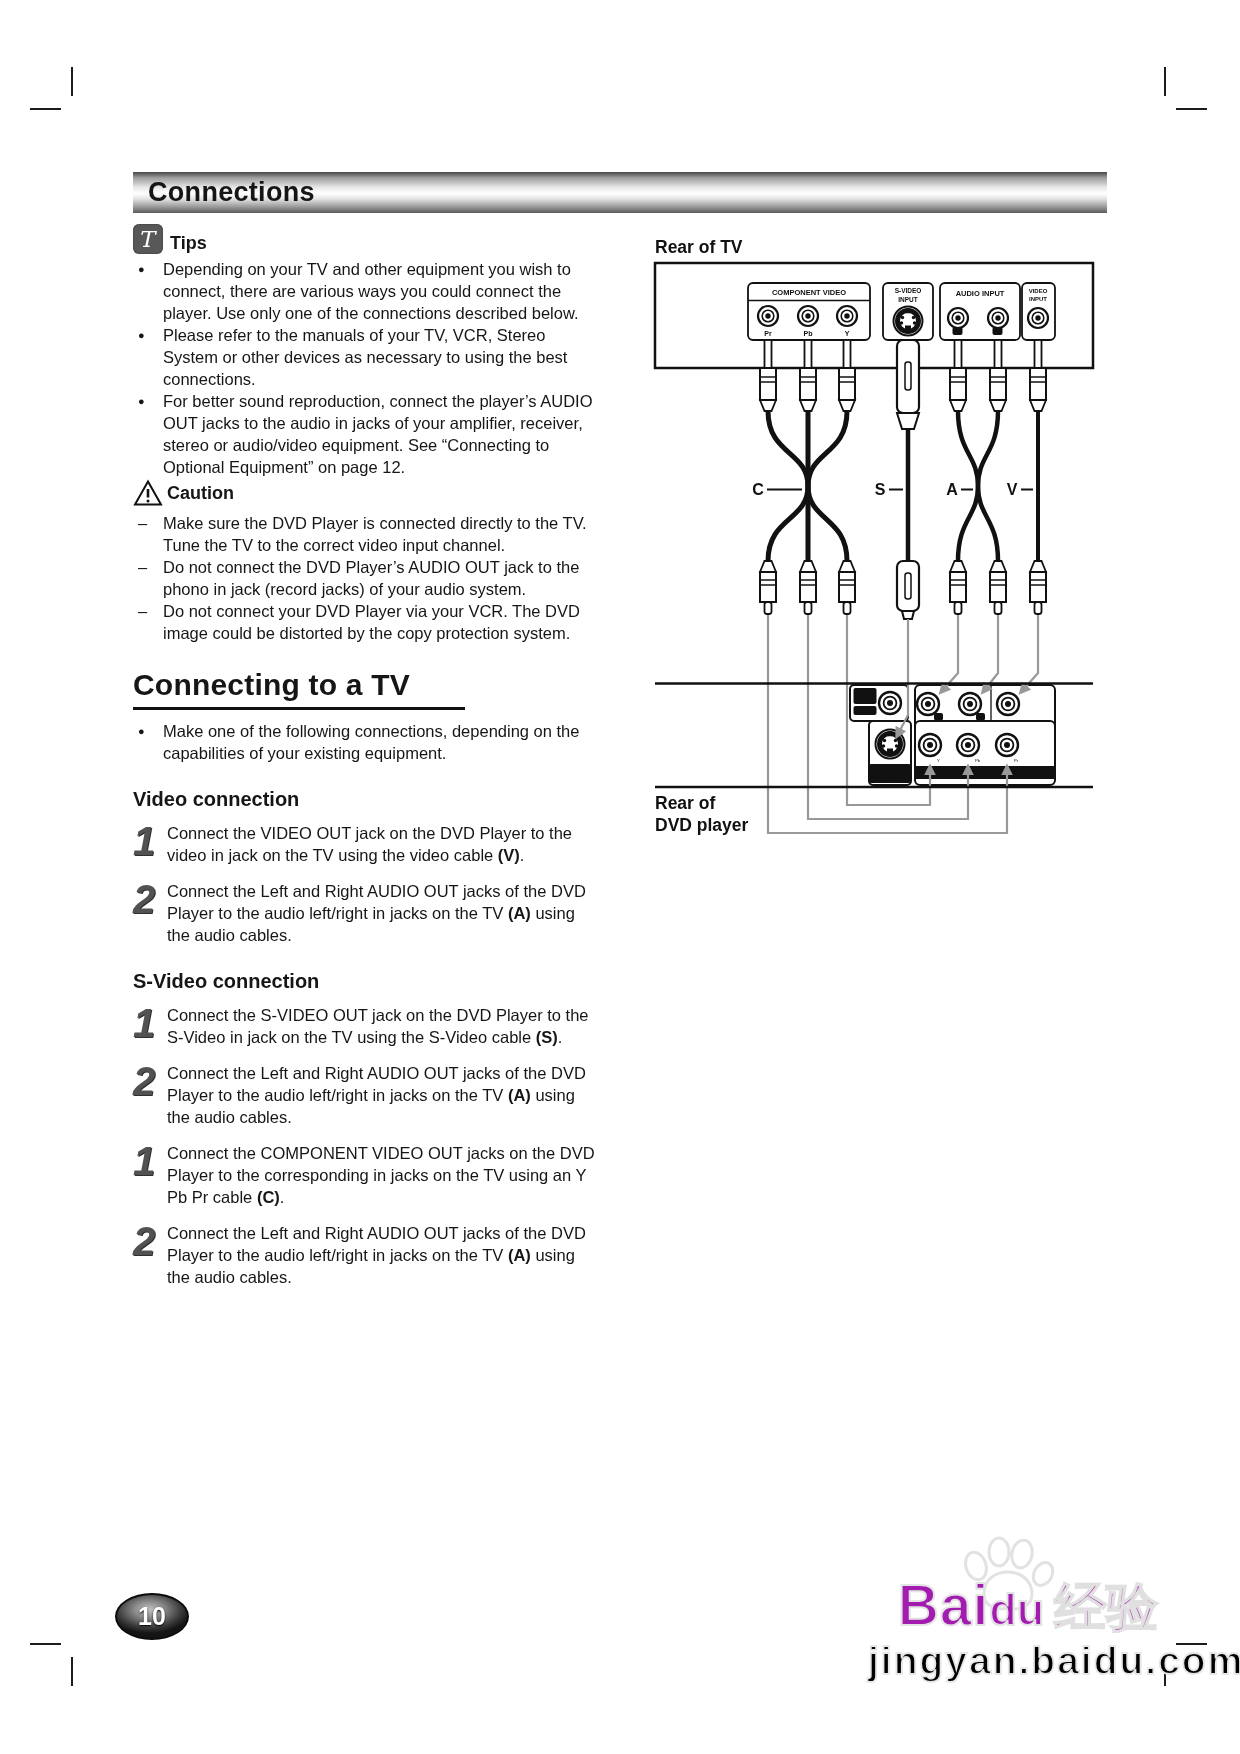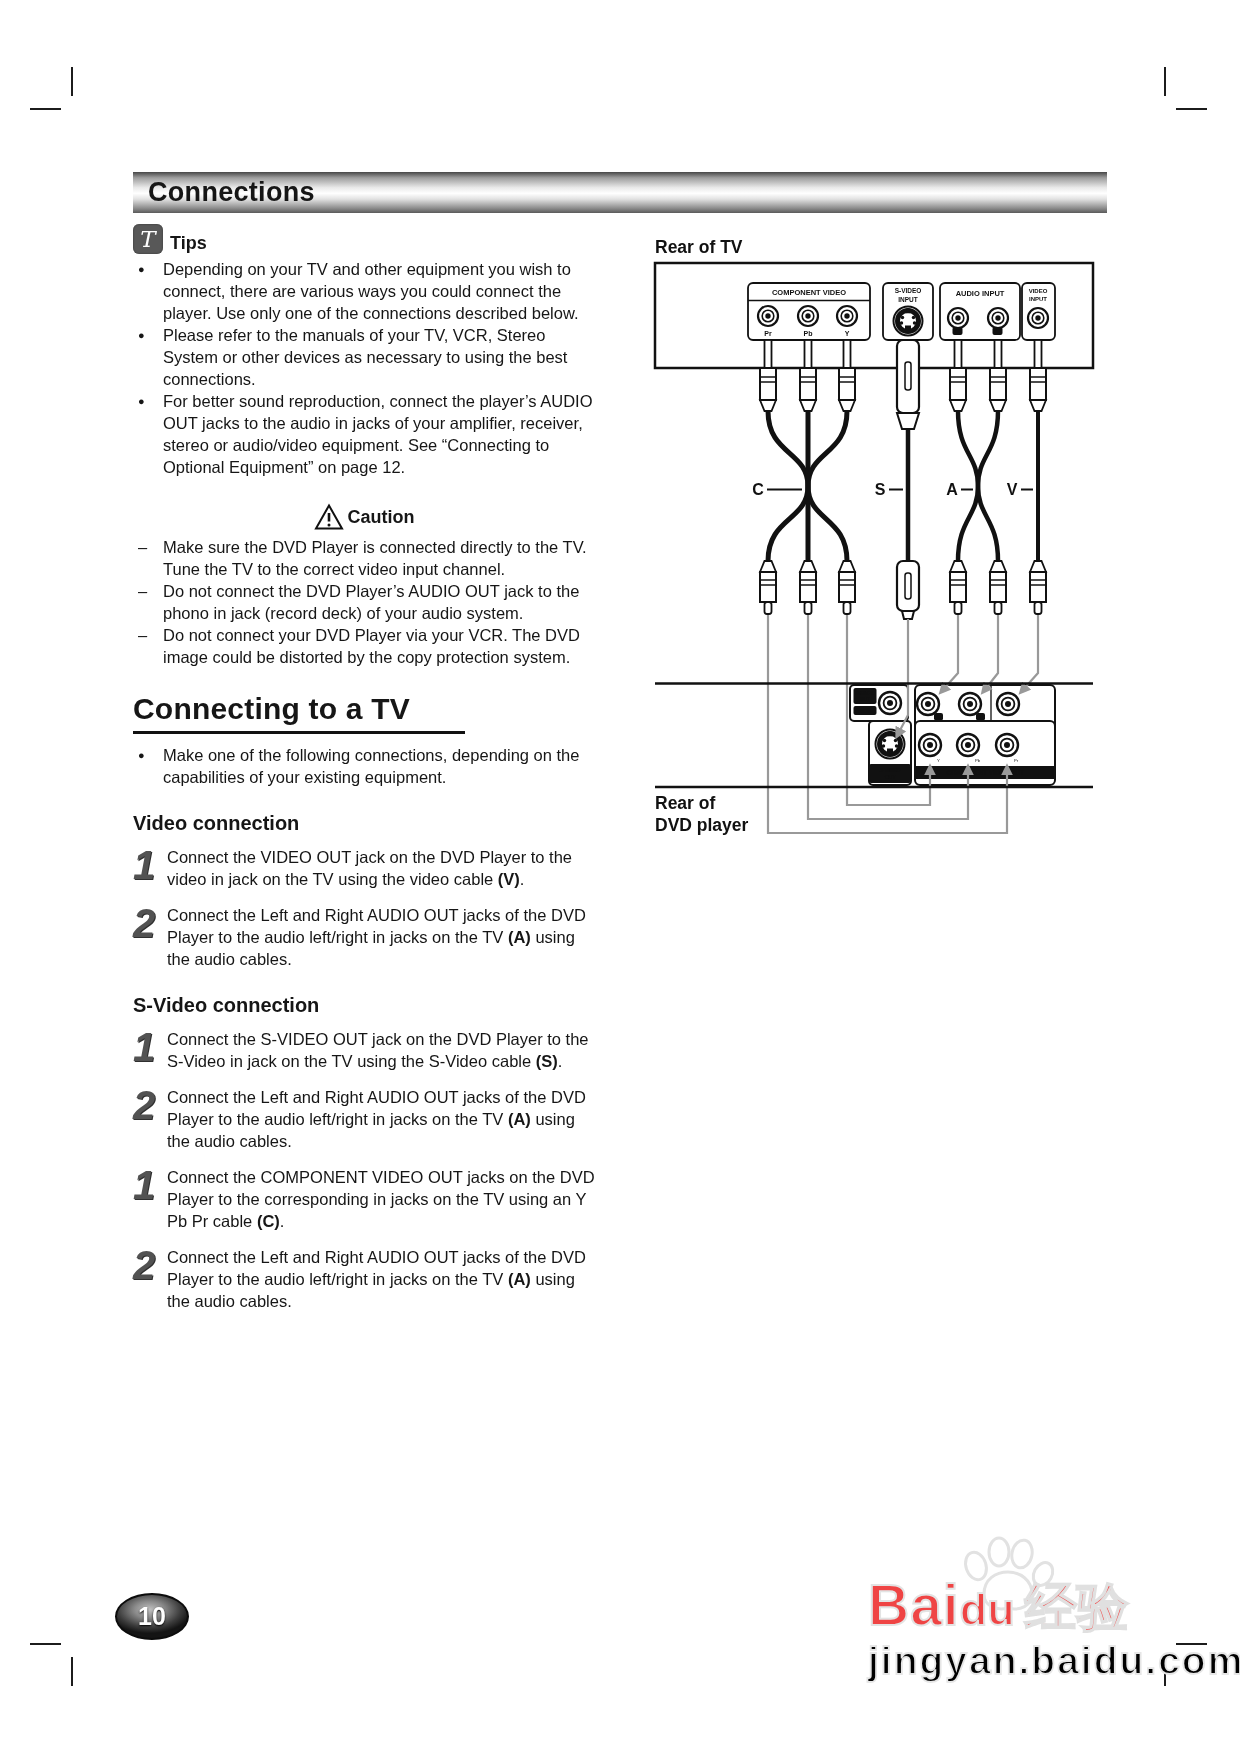--- a/index.html
+++ b/index.html
@@ -25,21 +25,21 @@
     width:30px; height:30px; background:#585858; border-radius:6px;
     color:#fff; font-family:"DejaVu Serif", serif; font-style:italic; font-size:23px;
     display:flex; align-items:center; justify-content:center; box-shadow:inset 0 0 2px #333;
   }
   .mini-title { font-size:18px; font-weight:bold; }
   .blist, .dlist { list-style:none; margin:4px 0 0 0; padding:0; }
   .blist li, .dlist li { display:flex; }
   .marker { flex:none; width:30px; padding-left:5px; box-sizing:border-box; font-size:11px; line-height:22px; }
   .dlist .marker { font-size:16.5px; }
   .itxt { font-size:16.5px; line-height:22px; }
-  .caution-head { display:flex; align-items:center; gap:4px; margin-top:24px; height:30px;justify-content:center; }
+  .caution-head { display:flex; align-items:center; gap:4px; height:30px; }
   h1.connect-tv {
     display:inline-block; margin:24px 0 10px 0; font-size:30px; letter-spacing:0.2px;
     border-bottom:3.5px solid #111; padding:0 55px 5px 0;
   }
   .intro { display:flex; }
   h2.sub { font-size:20px; margin:24px 0 4px 0; }
   .step { display:flex; margin:11px 0 14px 0; }
   .step-num {
     flex:none; width:34px; font-size:40px; font-weight:bold; font-style:italic;
     color:#525252; line-height:0.95; text-shadow:1px 1px 0 #2f2f2f;
@@ -57,21 +57,21 @@
     position:absolute; left:115px; top:1593px; width:74px; height:47px;
     border-radius:50%;
     background:radial-gradient(ellipse 60% 55% at 46% 34%, #c2c2c2 0%, #8b8b8b 35%, #3c3c3c 75%, #141414 100%);
     border:2px solid #0c0c0c; box-sizing:border-box;
     display:flex; align-items:center; justify-content:center;
   }
   .page-badge span { color:#fff; font-size:25px; font-weight:bold; text-shadow:0 1px 2px #000; }
 
   
   .watermark { position:absolute; left:868px; top:1572px; width:320px; }
-  .wm-row { position:relative; z-index:1; font-weight:bold; color:#ef4444; -webkit-text-stroke:2px #e3e3e3; white-space:nowrap; }
+  .wm-row { position:relative; z-index:1; font-weight:bold; color:#a21caf; -webkit-text-stroke:2px #e3e3e3; white-space:nowrap;text-align:center; }
   .wm-bai { font-size:57px; letter-spacing:1px; }
   .wm-du { font-size:45px; }
   .wm-cn { font-size:52px; margin-left:10px; -webkit-text-stroke:1.6px #e0e0e0; }
   .wm-url { font-size:39px; font-weight:bold; color:#000000; -webkit-text-stroke:1.8px #e6e6e6; margin-top:-4px; letter-spacing:2px; white-space:nowrap; }
   .wm-paw { position:absolute; left:86px; top:-40px; z-index:0; }
 </style>
 </head>
 <body>
 
 <div class="crop" style="left:71px;top:67px;width:2px;height:29px;"></div>
@@ -116,21 +116,21 @@
     </svg>
     <span class="mini-title">Caution</span>
   </div>
   <ul class="dlist">
     <li>
       <span class="marker">–</span>
       <span class="itxt">Make sure the DVD Player is connected directly to the TV. Tune the TV to the correct video input channel.</span>
     </li>
     <li>
       <span class="marker">–</span>
-      <span class="itxt">Do not connect the DVD Player’s AUDIO OUT jack to the phono in jack (record deck) of your audio system.</span>
+      <span class="itxt">Do not connect the DVD Player’s AUDIO OUT jack to the phono in jack (record jacks) of your audio system.</span>
     </li>
     <li>
       <span class="marker">–</span>
       <span class="itxt">Do not connect your DVD Player via your VCR. The DVD image could be distorted by the copy protection system.</span>
     </li>
   </ul>
 
   <h1 class="connect-tv">Connecting to a TV</h1>
 
   <div class="intro">

